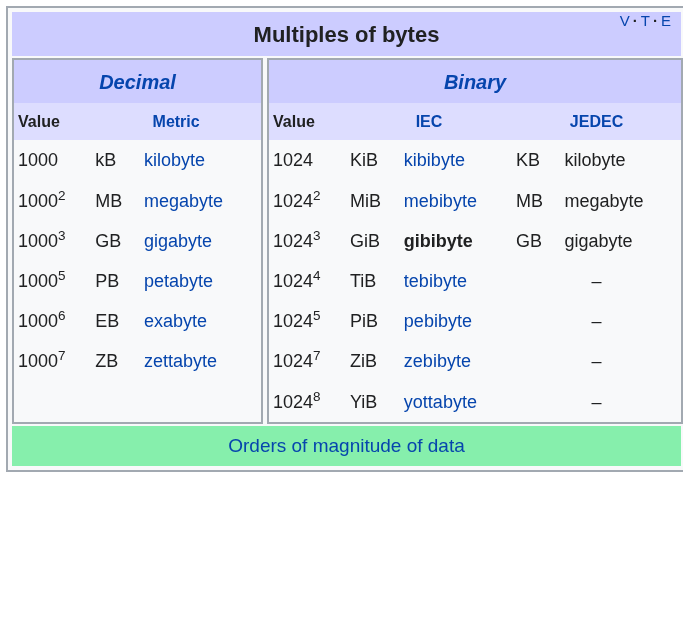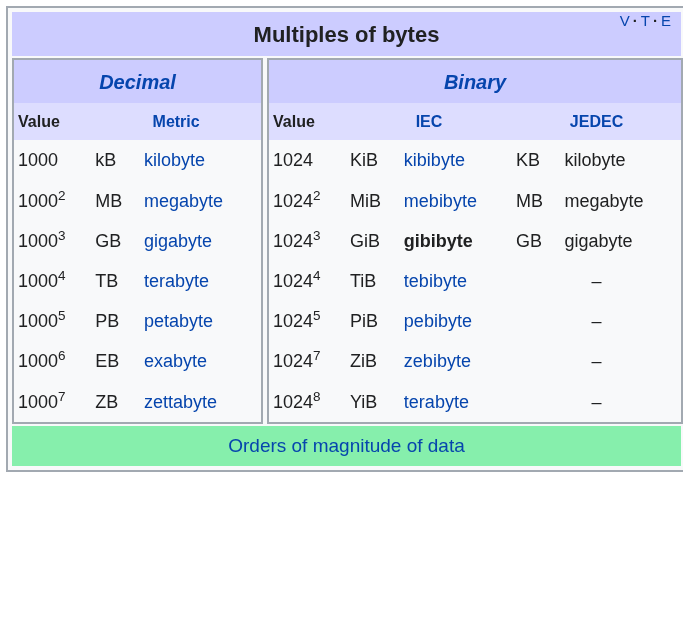--- a/index.html
+++ b/index.html
@@ -120,25 +120,20 @@
               <td>1000<sup>2</sup></td>
               <td>MB</td>
               <td><a class="wl">megabyte</a></td>
             </tr>
             <tr>
               <td>1000<sup>3</sup></td>
               <td>GB</td>
               <td><a class="wl">gigabyte</a></td>
             </tr>
             <tr>
-              <td>1000<sup>4</sup></td>
-              <td>TB</td>
-              <td><a class="wl">terabyte</a></td>
-            </tr>
-            <tr>
               <td>1000<sup>5</sup></td>
               <td>PB</td>
               <td><a class="wl">petabyte</a></td>
             </tr>
             <tr>
               <td>1000<sup>6</sup></td>
               <td>EB</td>
               <td><a class="wl">exabyte</a></td>
             </tr>
             <tr>
@@ -198,21 +193,21 @@
             </tr>
             <tr>
               <td>1024<sup>7</sup></td>
               <td>ZiB</td>
               <td><a class="wl">zebibyte</a></td>
               <td colspan="2" class="dash">–</td>
             </tr>
             <tr>
               <td>1024<sup>8</sup></td>
               <td>YiB</td>
-              <td><a class="wl">terabyte</a></td>
+              <td><a class="wl">yottabyte</a></td>
               <td colspan="2" class="dash">–</td>
             </tr>
           </tbody>
       </table>
     </div>
   </div>
 
   <div class="footer">
     <a class="wl">Orders of magnitude of data</a>
   </div>

